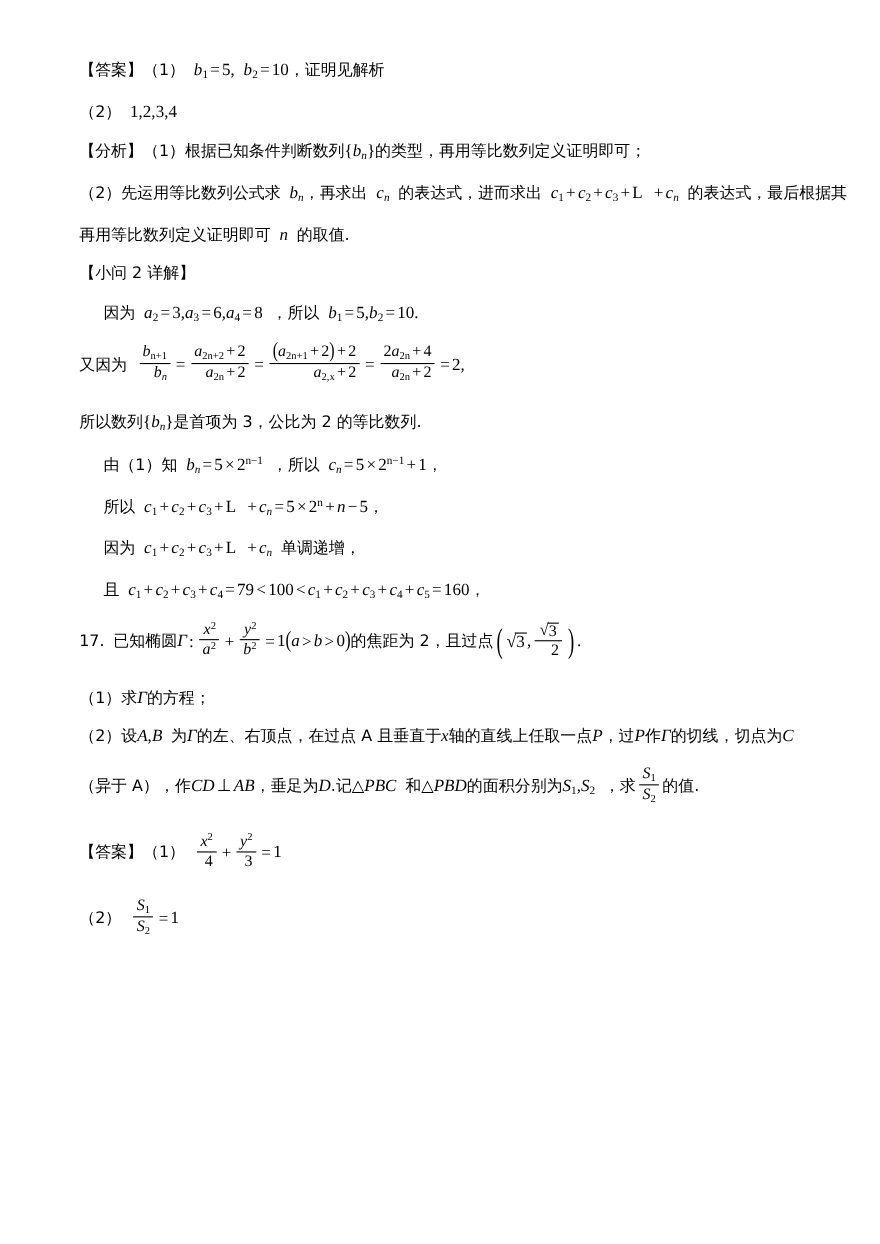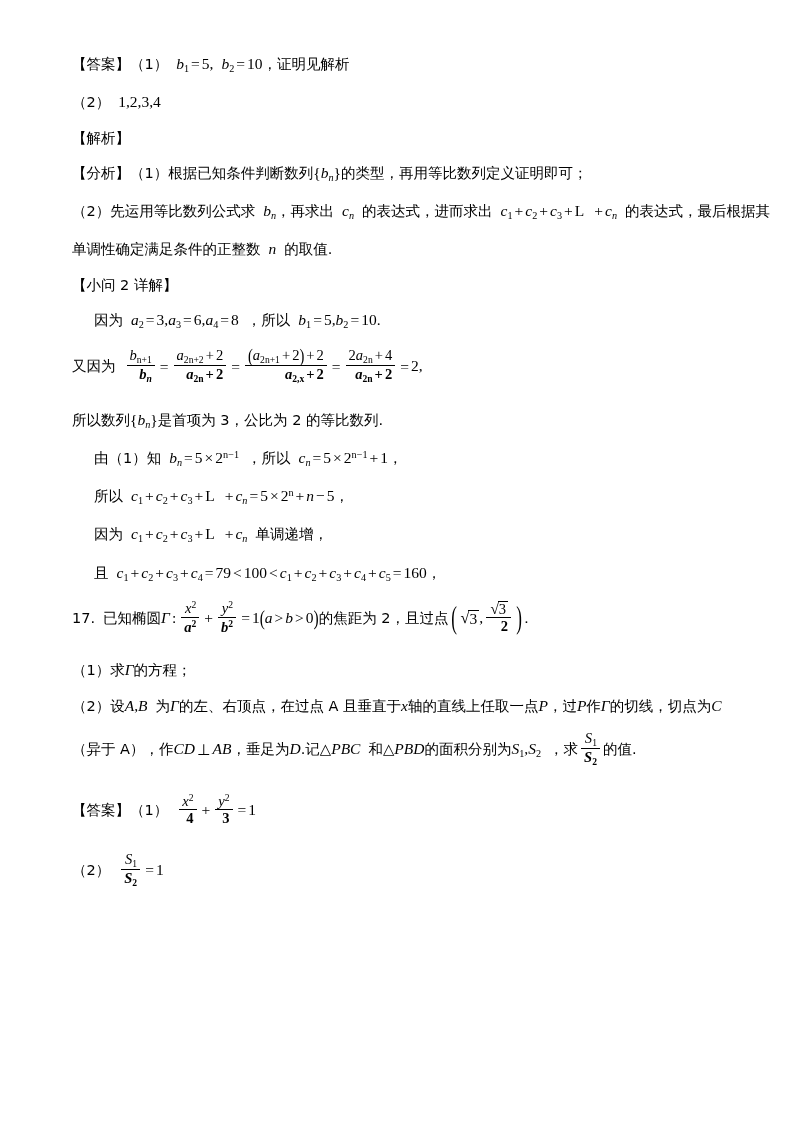--- a/index.html
+++ b/index.html
@@ -57,21 +57,20 @@
   .frac > .num {
     display: block;
     padding: 0 3px 1px 3px;
     border-bottom: 1px solid #000;
     font-size: 0.94em;
   }
   .frac > .den {
     display: block;
     padding: 1px 3px 0 3px;
     font-size: 0.94em;
-    font-weight: bold;
   }
   .paren-big {
     display: inline-block;
     font-size: 2.0em;
     font-weight: 300;
     vertical-align: middle;
     transform: scaleX(0.55);
     font-family: "Liberation Serif", serif;
     position: relative;
     top: -0.06em;
@@ -107,34 +106,31 @@
 <div class="page">
 
   <div class="line">
     <span class="cjk">【答案】</span><span class="cjk">（1）</span><span class="sp"></span><span class="mi">b</span><sub class="up">1</sub><span class="op">=</span><span class="mn">5</span><span class="mn">,</span><span class="sp"></span><span class="mi">b</span><sub class="up">2</sub><span class="op">=</span><span class="mn">10</span><span class="cjk">，证明见解析</span>
   </div>
 
   <div class="line">
     <span class="cjk">（2）</span><span class="sp"></span><span class="mn">1,2,3,4</span>
   </div>
 
-  <div class="line">
-    <span class="cjk">【解析】</span>
-  </div>
 
   <div class="line">
     <span class="cjk">【分析】</span><span class="cjk">（1）</span><span class="cjk">根据已知条件判断数列</span><span class="brace">{</span><span class="mi">b</span><sub>n</sub><span class="brace">}</span><span class="cjk">的类型，再用等比数列定义证明即可；</span>
   </div>
 
   <div class="line">
     <span class="cjk">（2）</span><span class="cjk">先运用等比数列公式求</span><span class="sp"></span><span class="mi">b</span><sub>n</sub><span class="cjk">，再求出</span><span class="sp"></span><span class="mi">c</span><sub>n</sub><span class="sp"></span><span class="cjk">的表达式，进而求出</span><span class="sp"></span><span class="mi">c</span><sub class="up">1</sub><span class="op">+</span><span class="mi">c</span><sub class="up">2</sub><span class="op">+</span><span class="mi">c</span><sub class="up">3</sub><span class="op">+</span><span class="mn">L</span><span class="sp"></span><span class="op">+</span><span class="mi">c</span><sub>n</sub><span class="sp"></span><span class="cjk">的表达式，最后根据其</span>
   </div>
 
   <div class="line">
-    <span class="cjk">单调性确定满足条件的正整数</span><span class="sp"></span><span class="mi">n</span><span class="sp"></span><span class="cjk">的取值.</span>
+    <span class="cjk">再用等比数列定义证明即可</span><span class="sp"></span><span class="mi">n</span><span class="sp"></span><span class="cjk">的取值.</span>
   </div>
 
   <div class="line">
     <span class="cjk">【小问 2 详解】</span>
   </div>
 
   <div class="line indent">
     <span class="cjk">因为</span><span class="sp"></span><span class="mi">a</span><sub class="up">2</sub><span class="op">=</span><span class="mn">3</span><span class="mn">,</span><span class="mi">a</span><sub class="up">3</sub><span class="op">=</span><span class="mn">6</span><span class="mn">,</span><span class="mi">a</span><sub class="up">4</sub><span class="op">=</span><span class="mn">8</span><span class="sp"></span><span class="cjk">，</span><span class="cjk">所以</span><span class="sp"></span><span class="mi">b</span><sub class="up">1</sub><span class="op">=</span><span class="mn">5</span><span class="mn">,</span><span class="mi">b</span><sub class="up">2</sub><span class="op">=</span><span class="mn">10</span><span class="mn">.</span>
   </div>
 

